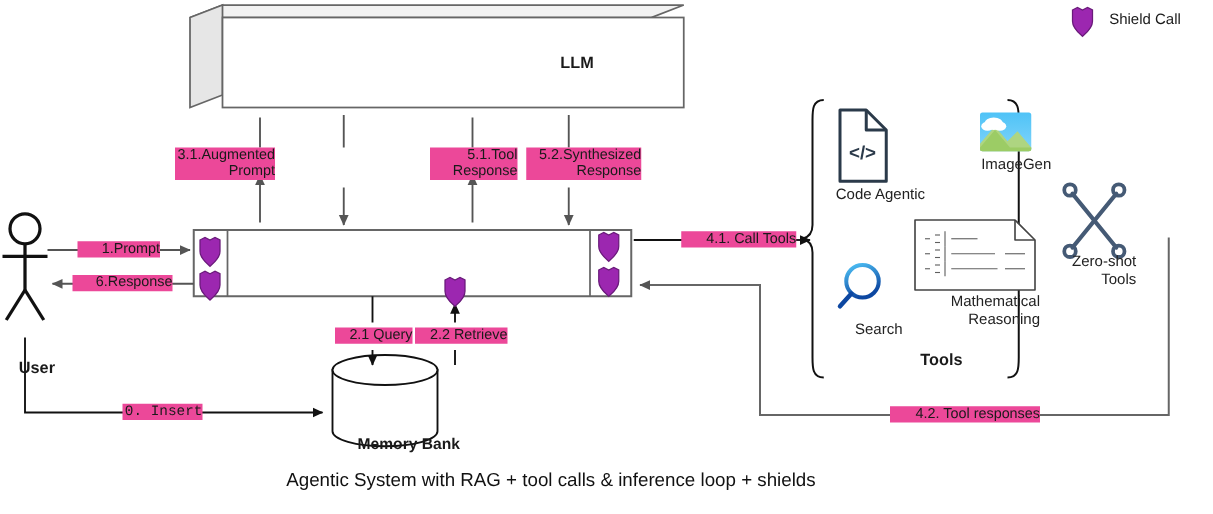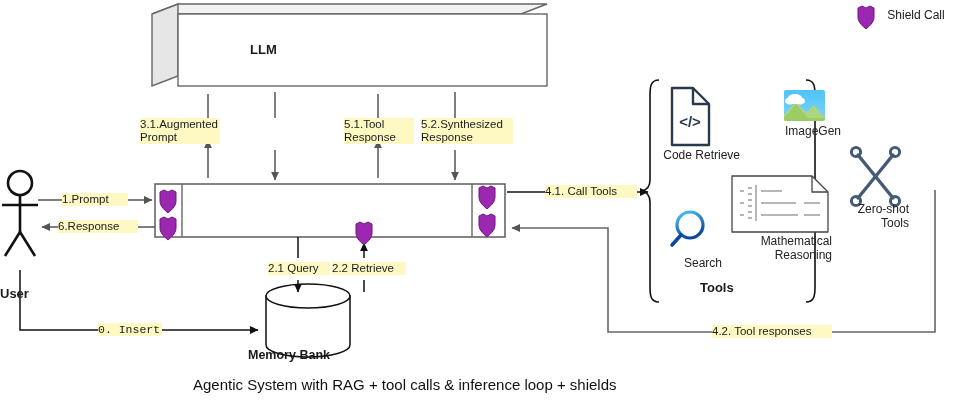--- a/index.html
+++ b/index.html
@@ -1,25 +1,25 @@
 <!DOCTYPE html>
 <html><head>
 <meta charset="utf-8">
 <style>
   html,body{margin:0;padding:0;background:#ffffff;}
   body{width:970px;height:411px;position:relative;overflow:hidden;
        font-family:"Liberation Sans","DejaVu Sans",sans-serif;color:#000;}
   #stage{position:absolute;left:0;top:0;width:970px;height:411px;}
   #svg{position:absolute;left:0;top:0;width:970px;height:411px;}
   .lbl{position:absolute;font-size:11.5px;line-height:13px;color:#1a1a1a;
-       text-align:left;white-space:pre-line;background:transparent;}
-  .lbl.bg{background:#fef9c3;}
+       text-align:right;white-space:pre-line;background:transparent;}
+  .lbl.bg{background:#ec4899;}
   .bold{font-weight:bold;margin-top:29px;}
   .ttl{font-size:13px;font-weight:bold;}
-  .caption{position:absolute;font-size:15px;color:#111;white-space:nowrap;}
+  .caption{position:absolute;font-size:15px;color:#111;white-space:nowrap;margin-left:36px;}
   .iconlbl{position:absolute;font-size:12px;color:#222;text-align:right;
            line-height:14px;white-space:pre-line;}
 </style>
 </head>
 <body>
 
 <div id="stage">
 
 <svg id="svg" viewBox="0 0 970 411">
   <defs>
@@ -205,21 +205,21 @@
 <div class="lbl bg" style="left:62px;top:193px;width:66px;">1.Prompt</div>
 <div class="lbl bg" style="left:58px;top:220px;width:80px;">6.Response</div>
 <div class="lbl bg" style="left:98px;top:323px;width:64px;font-family:Liberation Mono, monospace;">0. Insert</div>
 
 <div class="lbl bg" style="left:268px;top:262px;width:62px;">2.1 Query</div>
 <div class="lbl bg" style="left:332px;top:262px;width:74px;">2.2 Retrieve</div>
 
 <div class="lbl bg" style="left:545px;top:185px;width:92px;">4.1. Call Tools</div>
 <div class="lbl bg" style="left:712px;top:325px;width:120px;">4.2. Tool responses</div>
 
-<div class="iconlbl" style="left:648px;top:148px;width:92px;">Code Retrieve</div>
+<div class="iconlbl" style="left:648px;top:148px;width:92px;">Code Agentic</div>
 <div class="iconlbl" style="left:769px;top:124px;width:72px;">ImageGen</div>
 <div class="iconlbl" style="left:660px;top:256px;width:62px;">Search</div>
 <div class="iconlbl" style="left:730px;top:234px;width:102px;">Mathematical
 Reasoning</div>
 <div class="iconlbl" style="left:841px;top:202px;width:68px;">Zero-shot
 Tools</div>
 
 <div class="lbl" style="left:874px;top:9px;width:84px;text-align:center;font-size:12px;">Shield Call</div>
 
 <div class="caption" style="left:193px;top:376px;">Agentic System with RAG + tool calls &amp; inference loop + shields</div>

